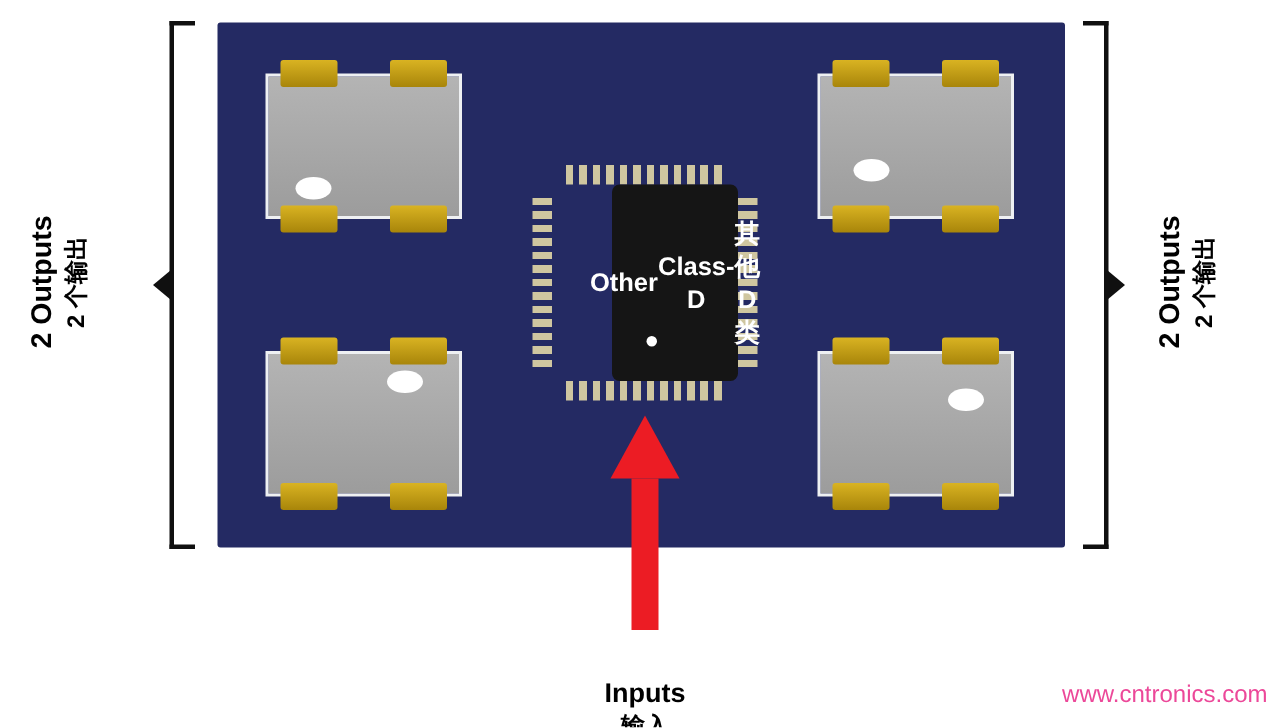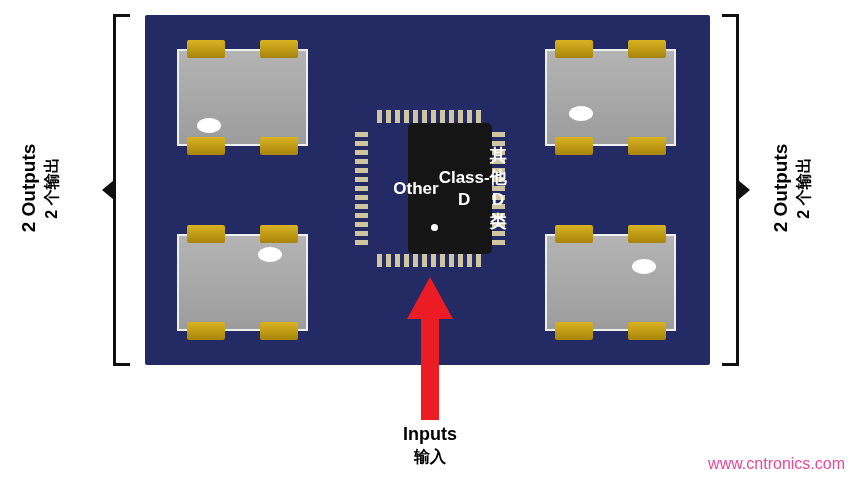--- a/index.html
+++ b/index.html
@@ -70,21 +70,21 @@
   .vlabel.vl-left{left:-80px;top:165px;}
   .vlabel.vl-right{left:672px;top:165px;}
 
   
   .arrow{position:absolute;left:407px;top:277px;width:46px;height:143px;z-index:4;}
   .arrow-head{width:0;height:0;margin:0 auto;
     border-left:23px solid transparent;border-right:23px solid transparent;
     border-bottom:42px solid #ec1c24;}
   .arrow-shaft{width:18px;height:101px;margin:0 auto;background:#ec1c24;}
   .input-label{position:absolute;left:350px;top:423px;width:160px;text-align:center;color:#000;}
-  .input-label .en{font-size:18px;font-weight:bold;line-height:23px;}
+  .input-label .en{font-size:18px;font-weight:bold;line-height:23px;margin-top:28px;}
   .input-label .zh{font-size:16px;font-weight:bold;line-height:22px;}
 
   
   .watermark{position:absolute;right:10px;top:455px;font-size:16px;color:#ec4899;}
 </style>
 </head>
 <body>
 
 <div class="canvas">
 

